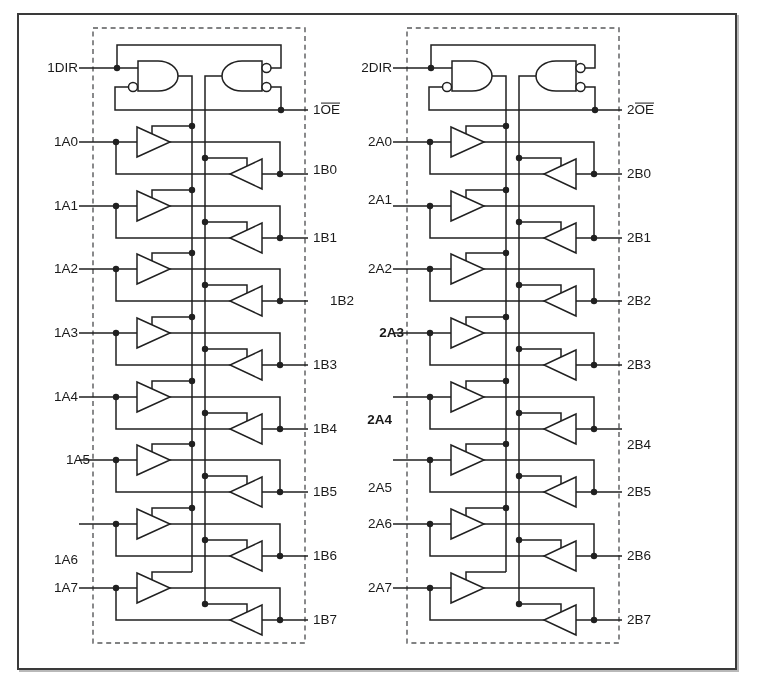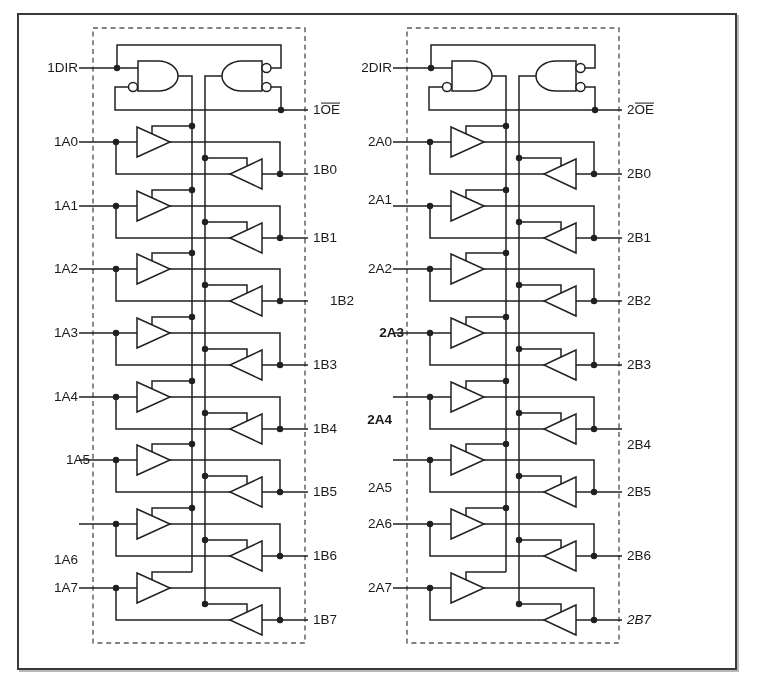--- a/index.html
+++ b/index.html
@@ -187,15 +187,15 @@
       <div class="pin-label a-side" style="left: 334px; top: 460px; margin-top: 28px;">2A5</div>
       <div class="pin-label a-side" style="left: 334px; top: 524px;">2A6</div>
       <div class="pin-label a-side" style="left: 334px; top: 588px;">2A7</div>
       <div class="pin-label b-side" style="left: 627px; top: 174px;">2B0</div>
       <div class="pin-label b-side" style="left: 627px; top: 238px;">2B1</div>
       <div class="pin-label b-side" style="left: 627px; top: 301px;">2B2</div>
       <div class="pin-label b-side" style="left: 627px; top: 365px;">2B3</div>
       <div class="pin-label b-side" style="left: 627px; top: 429px; margin-top: 16px;">2B4</div>
       <div class="pin-label b-side" style="left: 627px; top: 492px;">2B5</div>
       <div class="pin-label b-side" style="left: 627px; top: 556px;">2B6</div>
-      <div class="pin-label b-side" style="left: 627px; top: 620px; font-style: italic;">2B7</div>
+      <div class="pin-label b-side" style="left: 627px; top: 620px;">2B7</div>
     </div>
 </div>
 
 </body></html>

